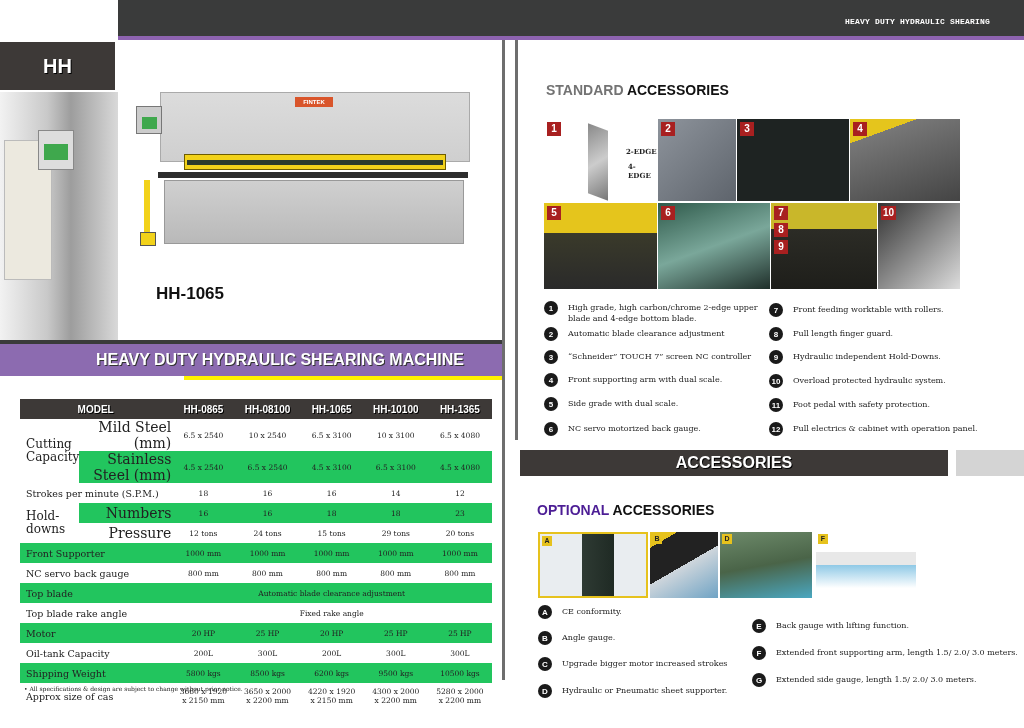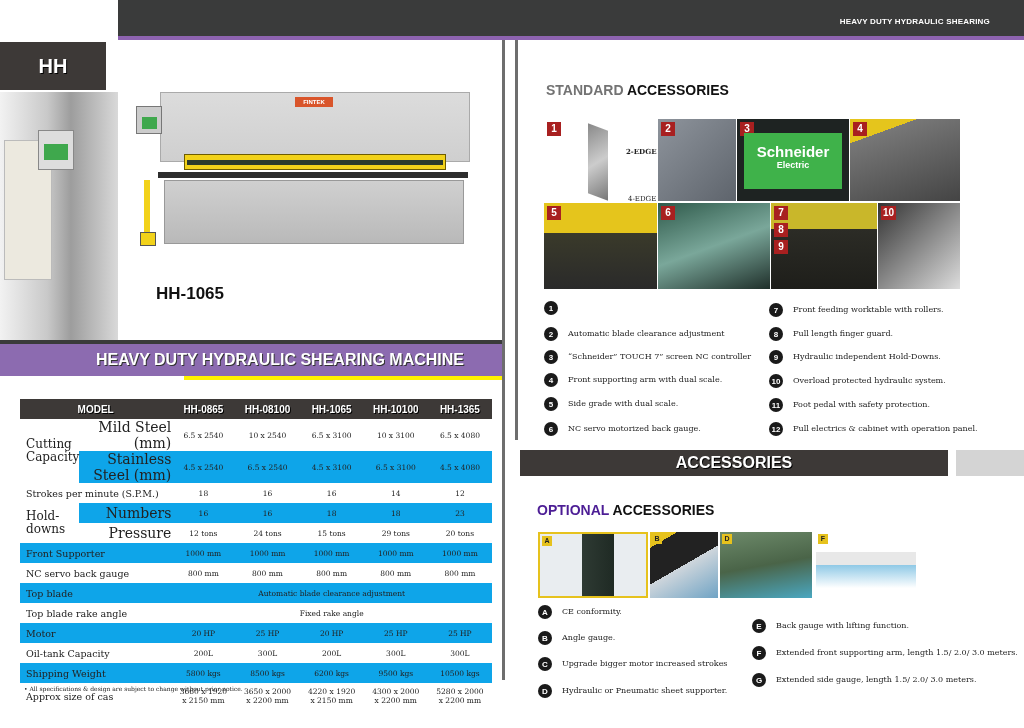--- a/index.html
+++ b/index.html
@@ -1,20 +1,20 @@
 <!DOCTYPE html>
 <html><head>
 <meta charset="utf-8">
 <style>
 *{box-sizing:border-box;margin:0;padding:0}
 body{width:1024px;height:728px;background:#fff;position:relative;overflow:hidden;font-family:"DejaVu Serif",serif;color:#222}
 .topbar{position:absolute;left:118px;top:0;width:906px;height:36px;background:#3a3b3b}
 .topbar-line{position:absolute;left:118px;top:36px;width:906px;height:4px;background:#8d63b0}
-.top-title{position:absolute;right:34px;top:17px;font-family:Liberation Sans, sans-serif;font-weight:bold;font-size:8px;color:#fff;letter-spacing:.2px}
-.hh-box{position:absolute;left:0;top:42px;width:106px;height:48px;background:#3d3937;color:#fff;font-family:"Liberation Sans",sans-serif;font-weight:bold;font-size:20px;display:flex;align-items:center;justify-content:center;text-shadow:1px 1px 0 #000}
+.top-title{position:absolute;right:34px;top:17px;font-family:Liberation Mono, monospace;font-weight:bold;font-size:8px;color:#fff;letter-spacing:.2px}
+.hh-box{position:absolute;left:0;top:42px;width:115px;height:48px;background:#3d3937;color:#fff;font-family:"Liberation Sans",sans-serif;font-weight:bold;font-size:20px;display:flex;align-items:center;justify-content:center;text-shadow:1px 1px 0 #000}
 .vline{position:absolute;top:40px;width:3px;background:#6e6e6e}
 .photo-left{position:absolute;left:0;top:92px;width:118px;height:250px;background:linear-gradient(90deg,#f2f2f2,#c9c9c9 40%,#9d9d9d 60%,#d9d9d9)}
 .photo-left .cab{position:absolute;left:4px;top:48px;width:48px;height:140px;background:#ece9df;border:1px solid #bbb}
 .photo-left .panel{position:absolute;left:38px;top:38px;width:36px;height:40px;background:#ddd;border:1px solid #888}
 .photo-left .screen{position:absolute;left:44px;top:52px;width:24px;height:16px;background:#3fa84d}
 .machine{position:absolute;left:130px;top:88px;width:352px;height:160px}
 .m-top{position:absolute;left:30px;top:4px;width:310px;height:70px;background:linear-gradient(#dcdcdc,#cfcfcf);border:1px solid #aaa}
 .m-logo{position:absolute;left:165px;top:9px;width:38px;height:10px;background:#d9552b;color:#fff;font-size:6px;font-family:"Liberation Sans",sans-serif;font-weight:bold;text-align:center;line-height:10px}
 .m-guard{position:absolute;left:54px;top:66px;width:262px;height:16px;background:#f2d21a;border:1px solid #6d5c00}
 .m-guard:after{content:"";position:absolute;left:2px;right:2px;top:5px;height:5px;background:#2c3b2c}
@@ -26,21 +26,21 @@
 .m-foot{position:absolute;left:10px;top:144px;width:16px;height:14px;background:#f2d21a;border:1px solid #555}
 .model-name{position:absolute;left:156px;top:284px;font-family:"Liberation Sans",sans-serif;font-weight:bold;font-size:17px;color:#111}
 .banner-dark{position:absolute;left:0;top:340px;width:502px;height:4px;background:#3a3b3b}
 .banner{position:absolute;left:0;top:344px;width:502px;height:32px;background:#8c6bb0;color:#fff;font-family:"Liberation Sans",sans-serif;font-weight:bold;font-size:16px;display:flex;align-items:center;justify-content:flex-end;padding-right:38px;text-shadow:1px 1px 0 #333}
 .banner-yellow{position:absolute;left:184px;top:376px;width:318px;height:4px;background:#fff200}
 table.spec{position:absolute;left:20px;top:399px;width:472px;border-collapse:collapse;font-size:8px}
 table.spec th{background:#3d3937;color:#fff;font-family:"Liberation Sans",sans-serif;font-weight:bold;font-size:10px;height:20px;text-align:center;text-shadow:1px 1px 0 #000}
 table.spec td{height:20px;text-align:center;font-size:7.5px}
 table.spec td.lab{text-align:left;font-size:9.5px;padding-left:6px}
 table.spec td.sub{text-align:right;font-size:14px;padding-left:4px}
-table.spec tr.g td{background:#0ea5e9}
+table.spec tr.g td{background:#22c55e}
 table.spec td.grp{background:#fff !important;text-align:left;font-size:12px;padding-left:6px;vertical-align:middle;line-height:13px}
 .note{position:absolute;left:24px;top:685px;font-size:6px}
 .sec-title{position:absolute;font-family:"Liberation Sans",sans-serif;font-weight:bold;font-size:14px;color:#111}
 .green{color:#737373}.red{color:#4c1d95}
 .grid{position:absolute;left:544px;top:119px;width:416px;height:170px}
 .tile{position:absolute;overflow:hidden;background:#555}
 .tile .num{position:absolute;left:3px;top:3px;min-width:14px;height:14px;background:#a82020;color:#fff;font-family:"Liberation Sans",sans-serif;font-weight:bold;font-size:10px;text-align:center;line-height:14px;padding:0 2px}
 .list{position:absolute;font-size:8px;color:#222}
 .li{position:absolute;display:flex;align-items:flex-start;gap:10px;white-space:nowrap}
 .bullet{width:14px;height:14px;border-radius:50%;background:#1a1a1a;color:#fff;font-family:"Liberation Sans",sans-serif;font-weight:bold;font-size:8px;display:flex;align-items:center;justify-content:center;flex-shrink:0}
@@ -225,31 +225,27 @@
 <div class="sec-title" style="left:546px;top:82px">
   <span class="green">STANDARD</span>
   <span>ACCESSORIES</span>
 </div>
 
 <div class="grid">
   <div class="tile" style="left:0;top:0;width:113px;height:82px;background:#fff">
     <div class="num">1</div>
     <div style="position:absolute;left:44px;top:8px;width:20px;height:70px;background:linear-gradient(135deg,#888,#ccc,#777);transform:skewY(20deg)"></div>
     <div style="position:absolute;left:82px;top:28px;font-size:7px;font-weight:bold">2-EDGE</div>
-    <div style="position:absolute;left:84px;top:76px;font-size:7px;font-weight:normal">4-EDGE</div>
+    <div style="position:absolute;left:84px;top:43px;font-size:7px;font-weight:bold">4-EDGE</div>
   </div>
   <div class="tile" style="left:114px;top:0;width:78px;height:82px;background:linear-gradient(135deg,#8e949c,#5e646c)">
     <div class="num">2</div>
   </div>
   <div class="tile" style="left:193px;top:0;width:112px;height:82px;background:#1e2322">
     <div class="num">3</div>
-    <div style="position:absolute;left:7px;top:14px;width:98px;height:56px;background:#3fb24a;color:#fff;font-family:'Liberation Sans',sans-serif;font-weight:bold;text-align:center">
-      <div style="font-size:15px;margin-top:10px">Schneider</div>
-      <div style="font-size:9px">Electric</div>
-    </div>
   </div>
   <div class="tile" style="left:306px;top:0;width:110px;height:82px;background:linear-gradient(160deg,#e5c51c 0 20%,#777 20%,#444)">
     <div class="num">4</div>
   </div>
   <div class="tile" style="left:0;top:84px;width:113px;height:86px;background:linear-gradient(180deg,#e5c51c 0 35%,#3a3a2a 35%,#2a2a2a)">
     <div class="num">5</div>
   </div>
   <div class="tile" style="left:114px;top:84px;width:112px;height:86px;background:linear-gradient(160deg,#2f5a4b,#7aa79a 50%,#1f2f2a)">
     <div class="num">6</div>
   </div>
@@ -259,20 +255,21 @@
     <div class="num" style="top:37px">9</div>
   </div>
   <div class="tile" style="left:334px;top:84px;width:82px;height:86px;background:linear-gradient(135deg,#333,#999 60%,#ddd)">
     <div class="num">10</div>
   </div>
 </div>
 
 <div class="list">
   <div class="li" style="left:544px;top:301px">
     <div class="bullet">1</div>
+    <span class="t"><span>High grade, high carbon/chrome 2-edge upper</span><br><span>blade and 4-edge bottom blade.</span></span>
   </div>
   <div class="li" style="left:544px;top:327px">
     <div class="bullet">2</div>
     <span class="t">Automatic blade clearance adjustment</span>
   </div>
   <div class="li" style="left:544px;top:350px">
     <div class="bullet">3</div>
     <span class="t">“Schneider” TOUCH 7” screen NC controller</span>
   </div>
   <div class="li" style="left:544px;top:373px">

